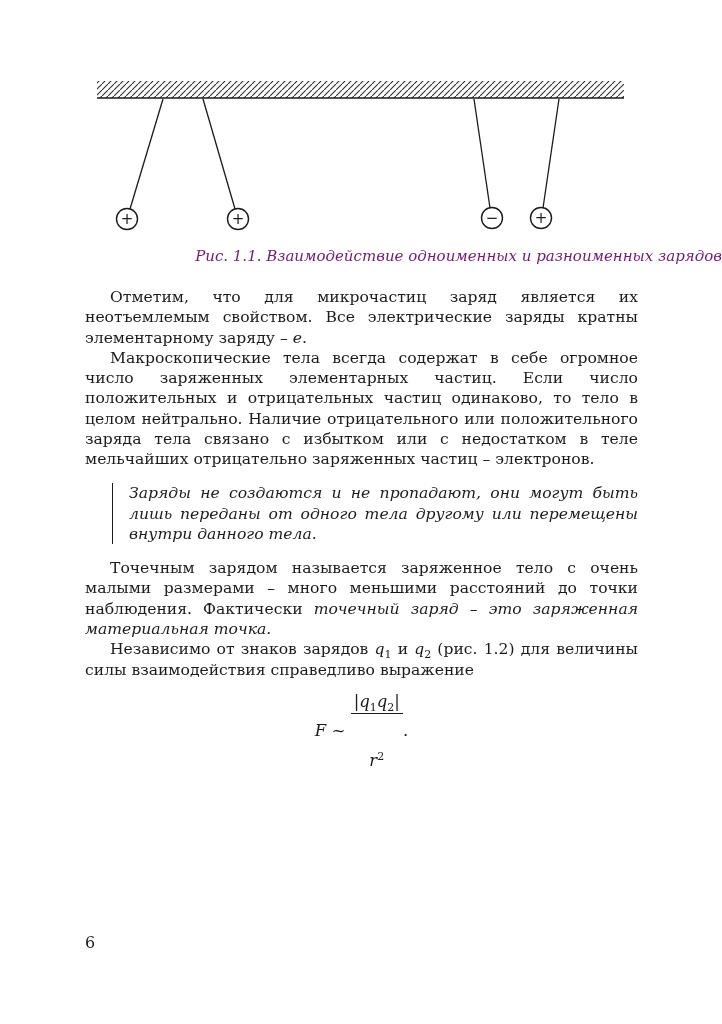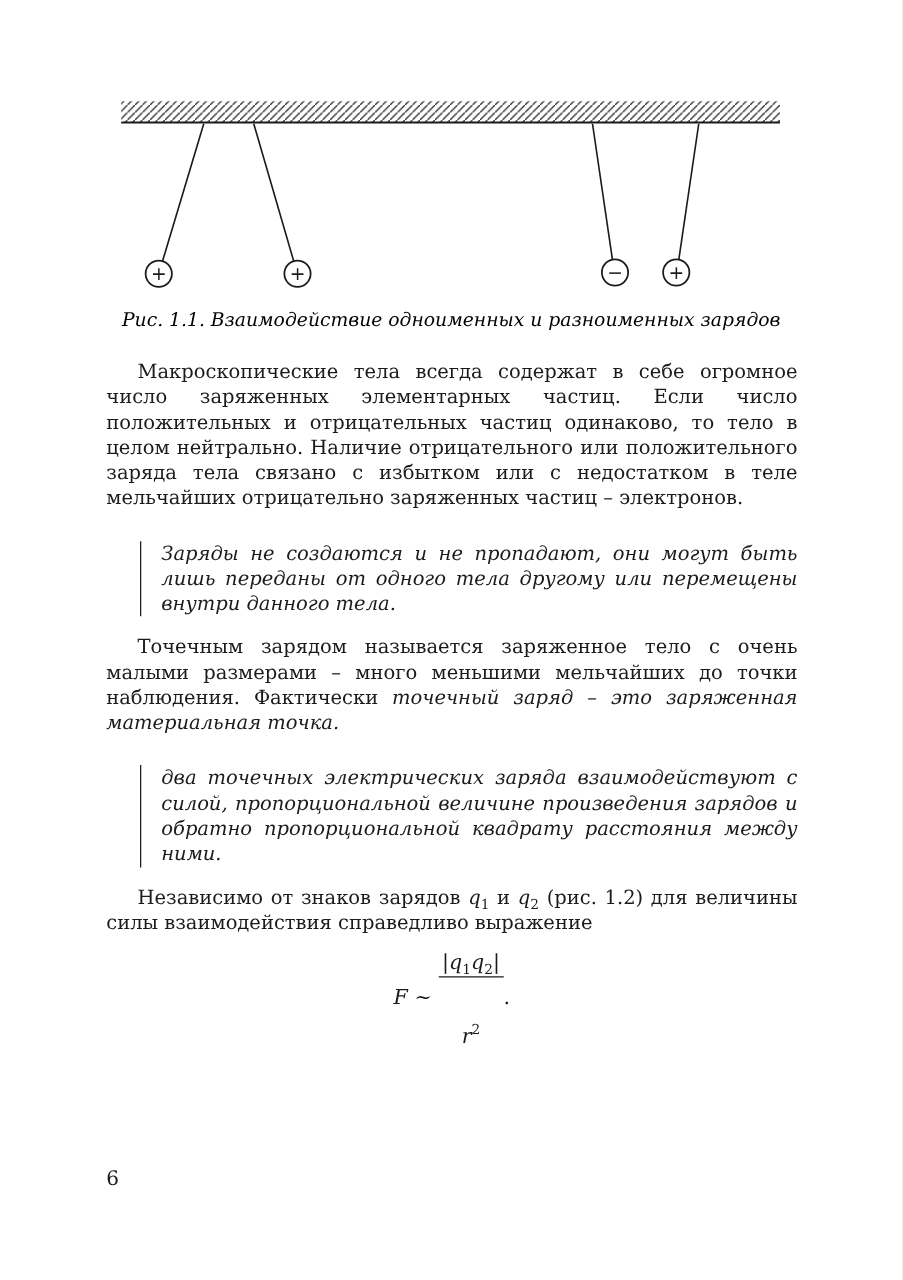--- a/index.html
+++ b/index.html
@@ -19,35 +19,35 @@
   }
   figure { margin: 0; }
   .fig-svg { display: block; }
   .sign {
     font-family: "DejaVu Sans", "Liberation Sans", sans-serif;
     font-size: 15px;
     text-anchor: middle;
     fill: #1b1b1b;
   }
   .caption {
-    text-align: center;
+    text-align: right;
     font-style: italic;
     font-size: 15px;
     margin-top: 11px;
-    color: #000000;
+    color: #701a75;
   }
   .text {
     margin: 22px 84px 0 85px;
     font-size: 15.6px;
     line-height: 1.3;
     text-align: justify;
   }
   .text p { margin: 0; text-indent: 25px; }
   blockquote.quote {
-    margin: 24px 0 14px 27px;
+    margin: 14px 0 14px 27px;
     padding-left: 16px;
     border-left: 1.4px solid #1b1b1b;
     font-style: italic;
   }
   blockquote.quote p { text-indent: 0; }
   .heading {
     font-weight: bold;
     margin: 12px 0 8px !important;
   }
   .formula {
@@ -108,34 +108,32 @@
         <text class="sign" x="492" y="223">−</text>
         <circle cx="541" cy="218" r="10.5" fill="#ffffff" stroke="#1b1b1b" stroke-width="1.4"></circle>
         <text class="sign" x="541" y="223">+</text>
       </g>
     </svg>
     <figcaption class="caption">Рис. 1.1. Взаимодействие одноименных и разноименных зарядов</figcaption>
   </figure>
 
   <section class="text">
 
+    <p><span>Отметим, что для микрочастиц заряд является их неотъемлемым свойством. Все электрические заряды кратны элементарному заряду – </span><i>e</i><span>.</span></p>
 
     <p>Макроскопические тела всегда содержат в себе огромное число заряженных элементарных частиц. Если число положительных и отрицательных частиц одинаково, то тело в целом нейтрально. Наличие отрицательного или положительного заряда тела связано с избытком или с недостатком в теле мельчайших отрицательно заряженных частиц – электронов.</p>
 
     <blockquote class="quote">
       <p>Заряды не создаются и не пропадают, они могут быть лишь переданы от одного тела другому или перемещены внутри данного тела.</p>
     </blockquote>
 
 
-    <p><span>Точечным зарядом называется заряженное тело с очень малыми размерами – много меньшими мельчайших до точки наблюдения. Фактически </span><i>точечный заряд – это заряженная материальная точка.</i></p>
+    <p><span>Точечным зарядом называется заряженное тело с очень малыми размерами – много меньшими расстояний до точки наблюдения. Фактически </span><i>точечный заряд – это заряженная материальная точка.</i></p>
 
 
-    <blockquote class="quote">
-      <p>два точечных электрических заряда взаимодействуют с силой, пропорциональной величине произведения зарядов и обратно пропорциональной квадрату расстояния между ними.</p>
-    </blockquote>
 
     <p><span>Независимо от знаков зарядов </span><i>q</i><sub>1</sub><span> и </span><i>q</i><sub>2</sub><span> (рис. 1.2) для величины силы взаимодействия справедливо выражение</span></p>
 
     <div class="formula"><span><i>F</i>&nbsp;<span>~</span>&nbsp;</span><span class="frac"><span class="num"><span>|</span><i>q</i><sub>1</sub><i>q</i><sub>2</sub><span>|</span></span><span class="den"><i>r</i><sup>2</sup></span></span><span>.</span></div>
 
   </section>
 
   <span class="pagenum">6</span>
 </div>
 

